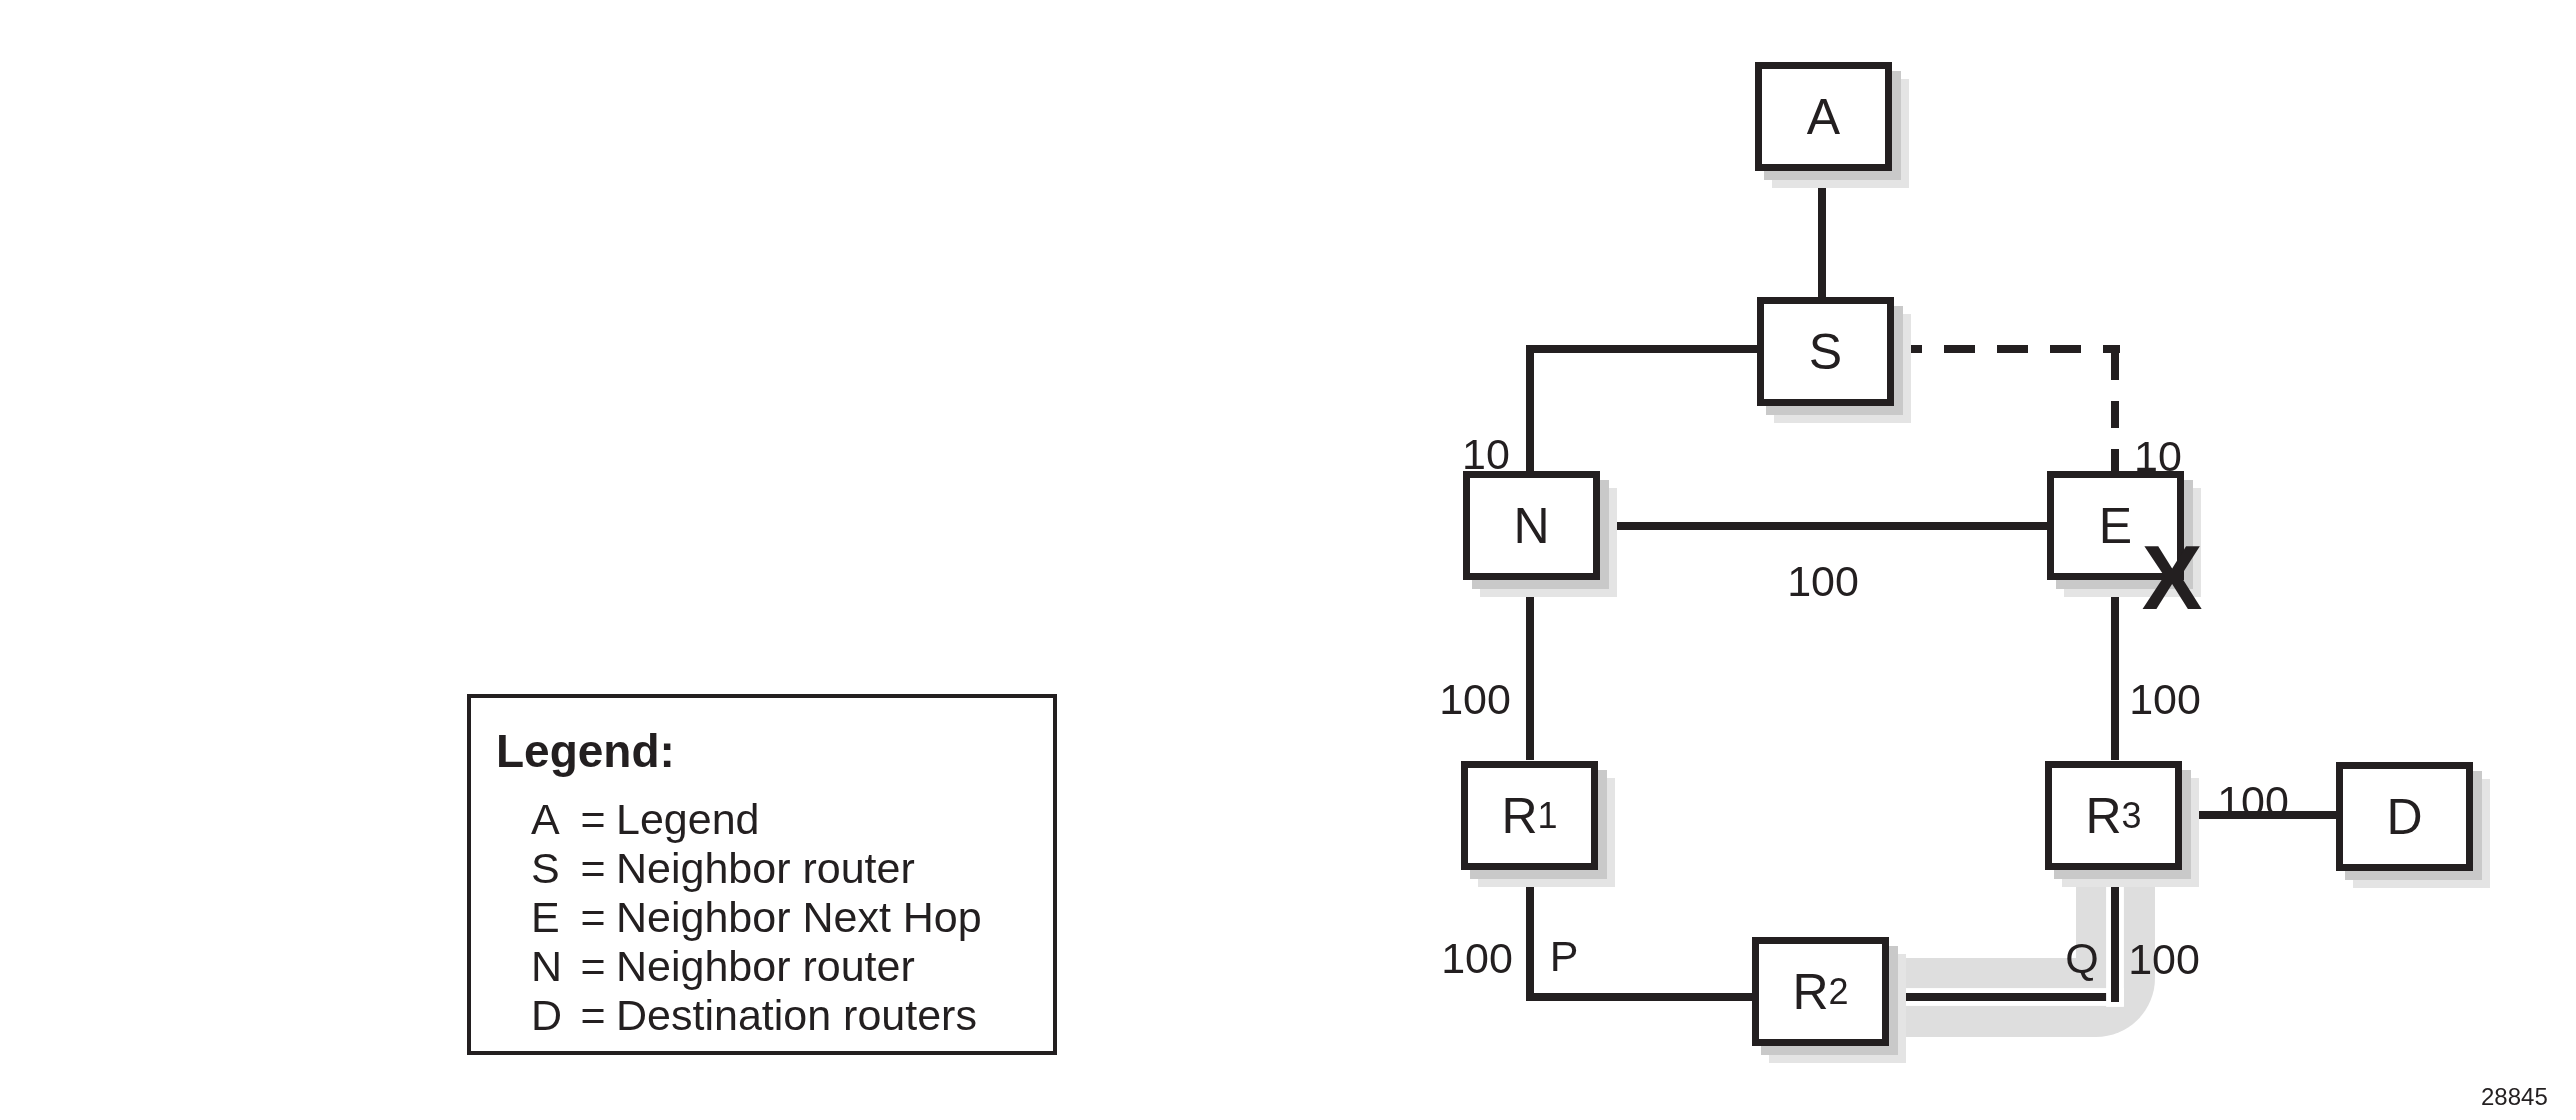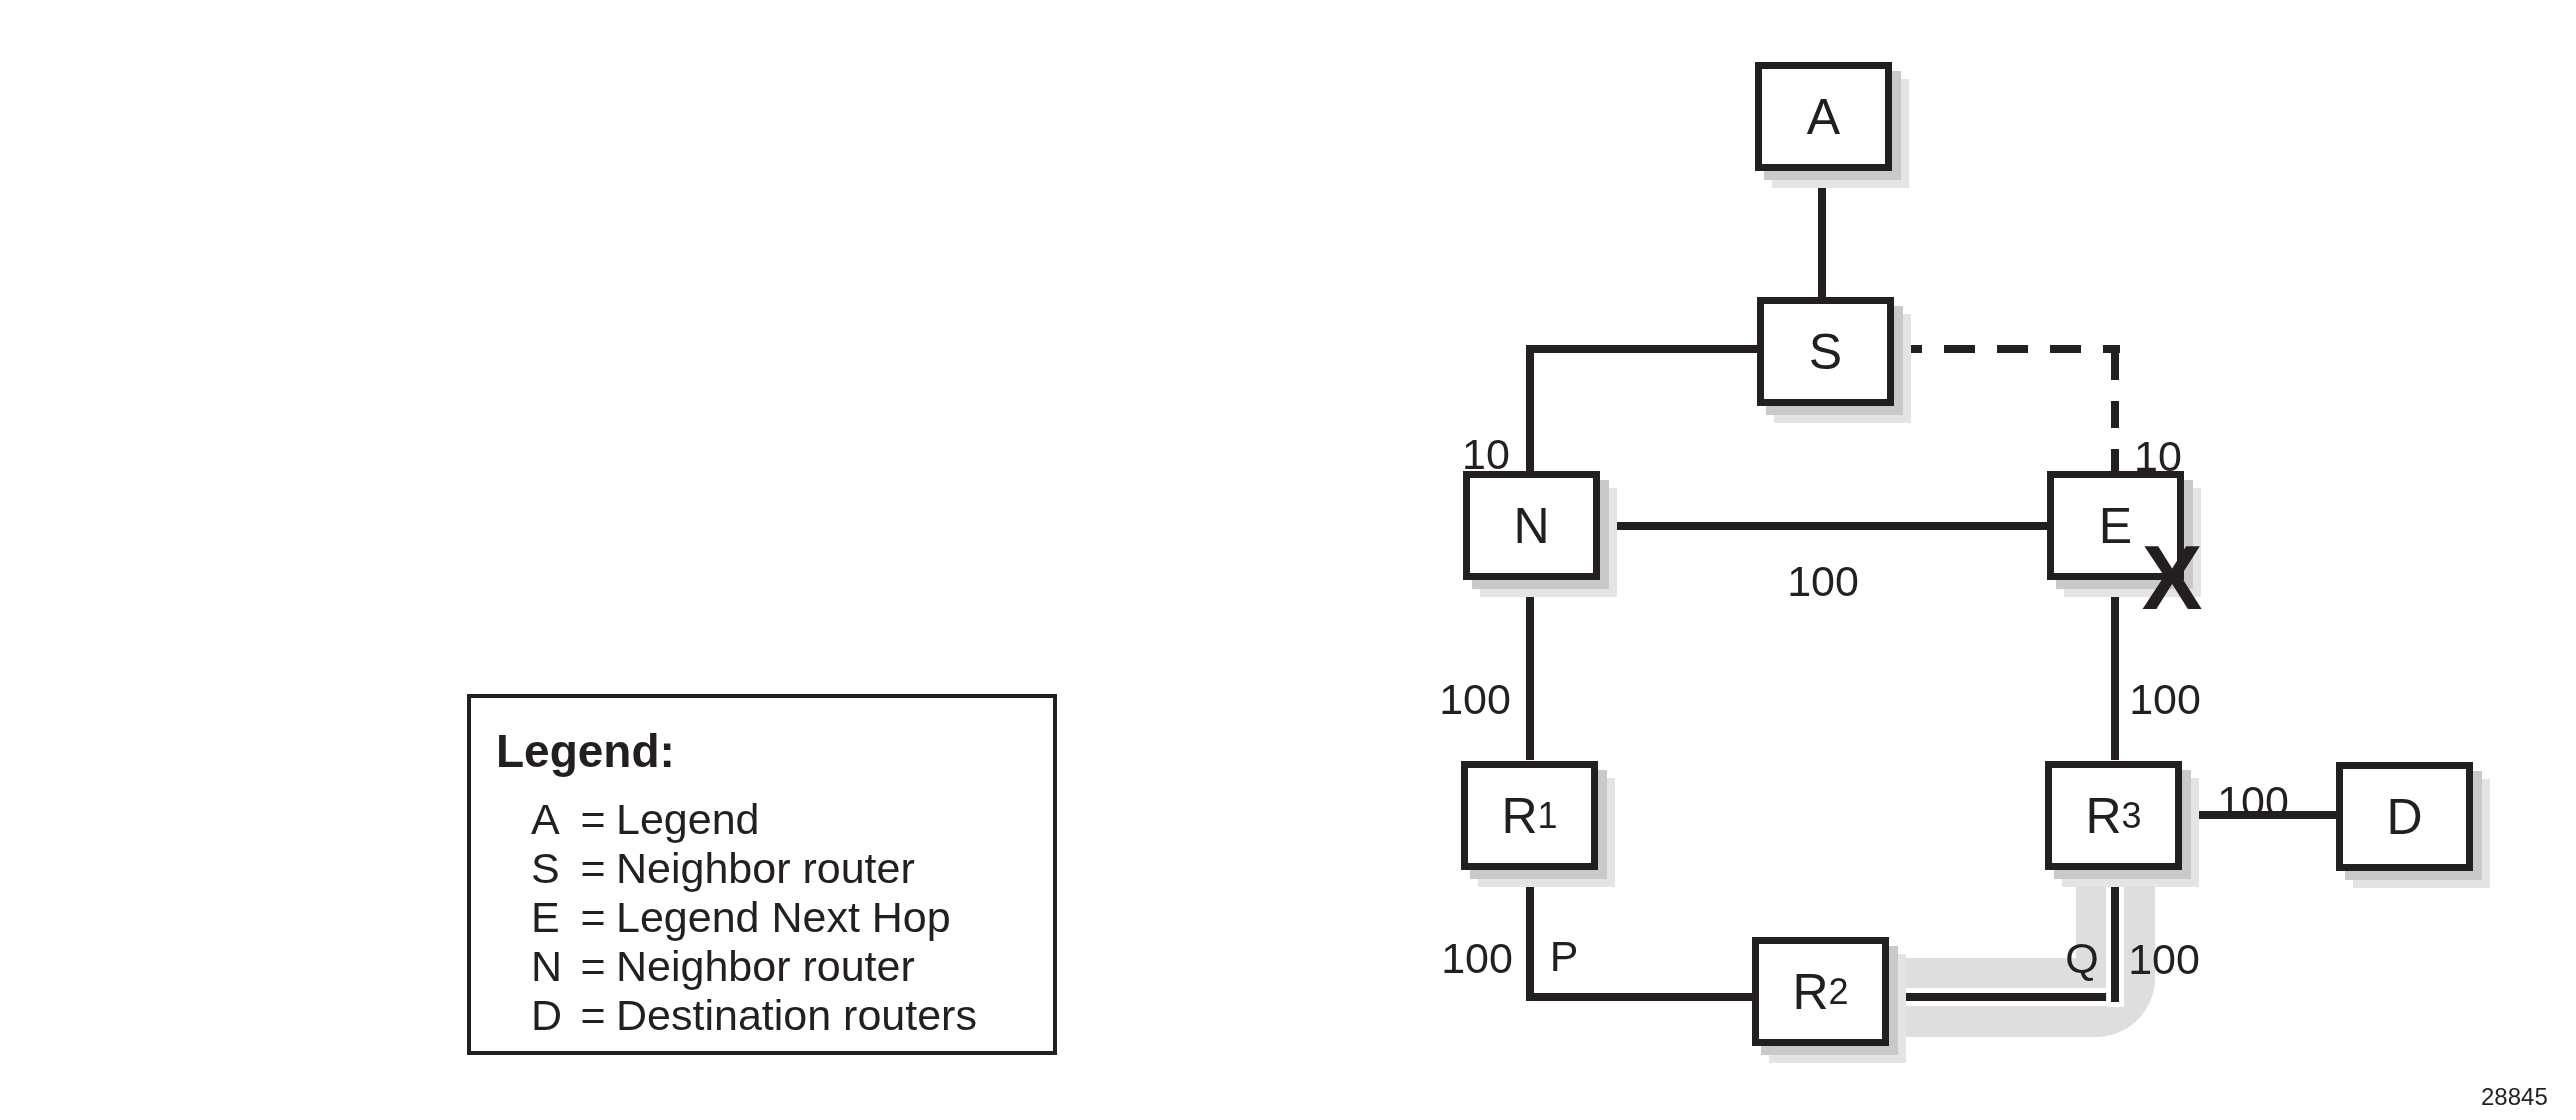--- a/index.html
+++ b/index.html
@@ -121,21 +121,21 @@
         <span class="lval">Legend</span>
       </div>
       <div class="lrow">
         <span class="lkey">S</span>
         <span class="leq">=</span>
         <span class="lval">Neighbor router</span>
       </div>
       <div class="lrow">
         <span class="lkey">E</span>
         <span class="leq">=</span>
-        <span class="lval">Legend Next Hop</span>
+        <span class="lval">Neighbor Next Hop</span>
       </div>
       <div class="lrow">
         <span class="lkey">N</span>
         <span class="leq">=</span>
         <span class="lval">Neighbor router</span>
       </div>
       <div class="lrow">
         <span class="lkey">D</span>
         <span class="leq">=</span>
         <span class="lval">Destination routers</span>

